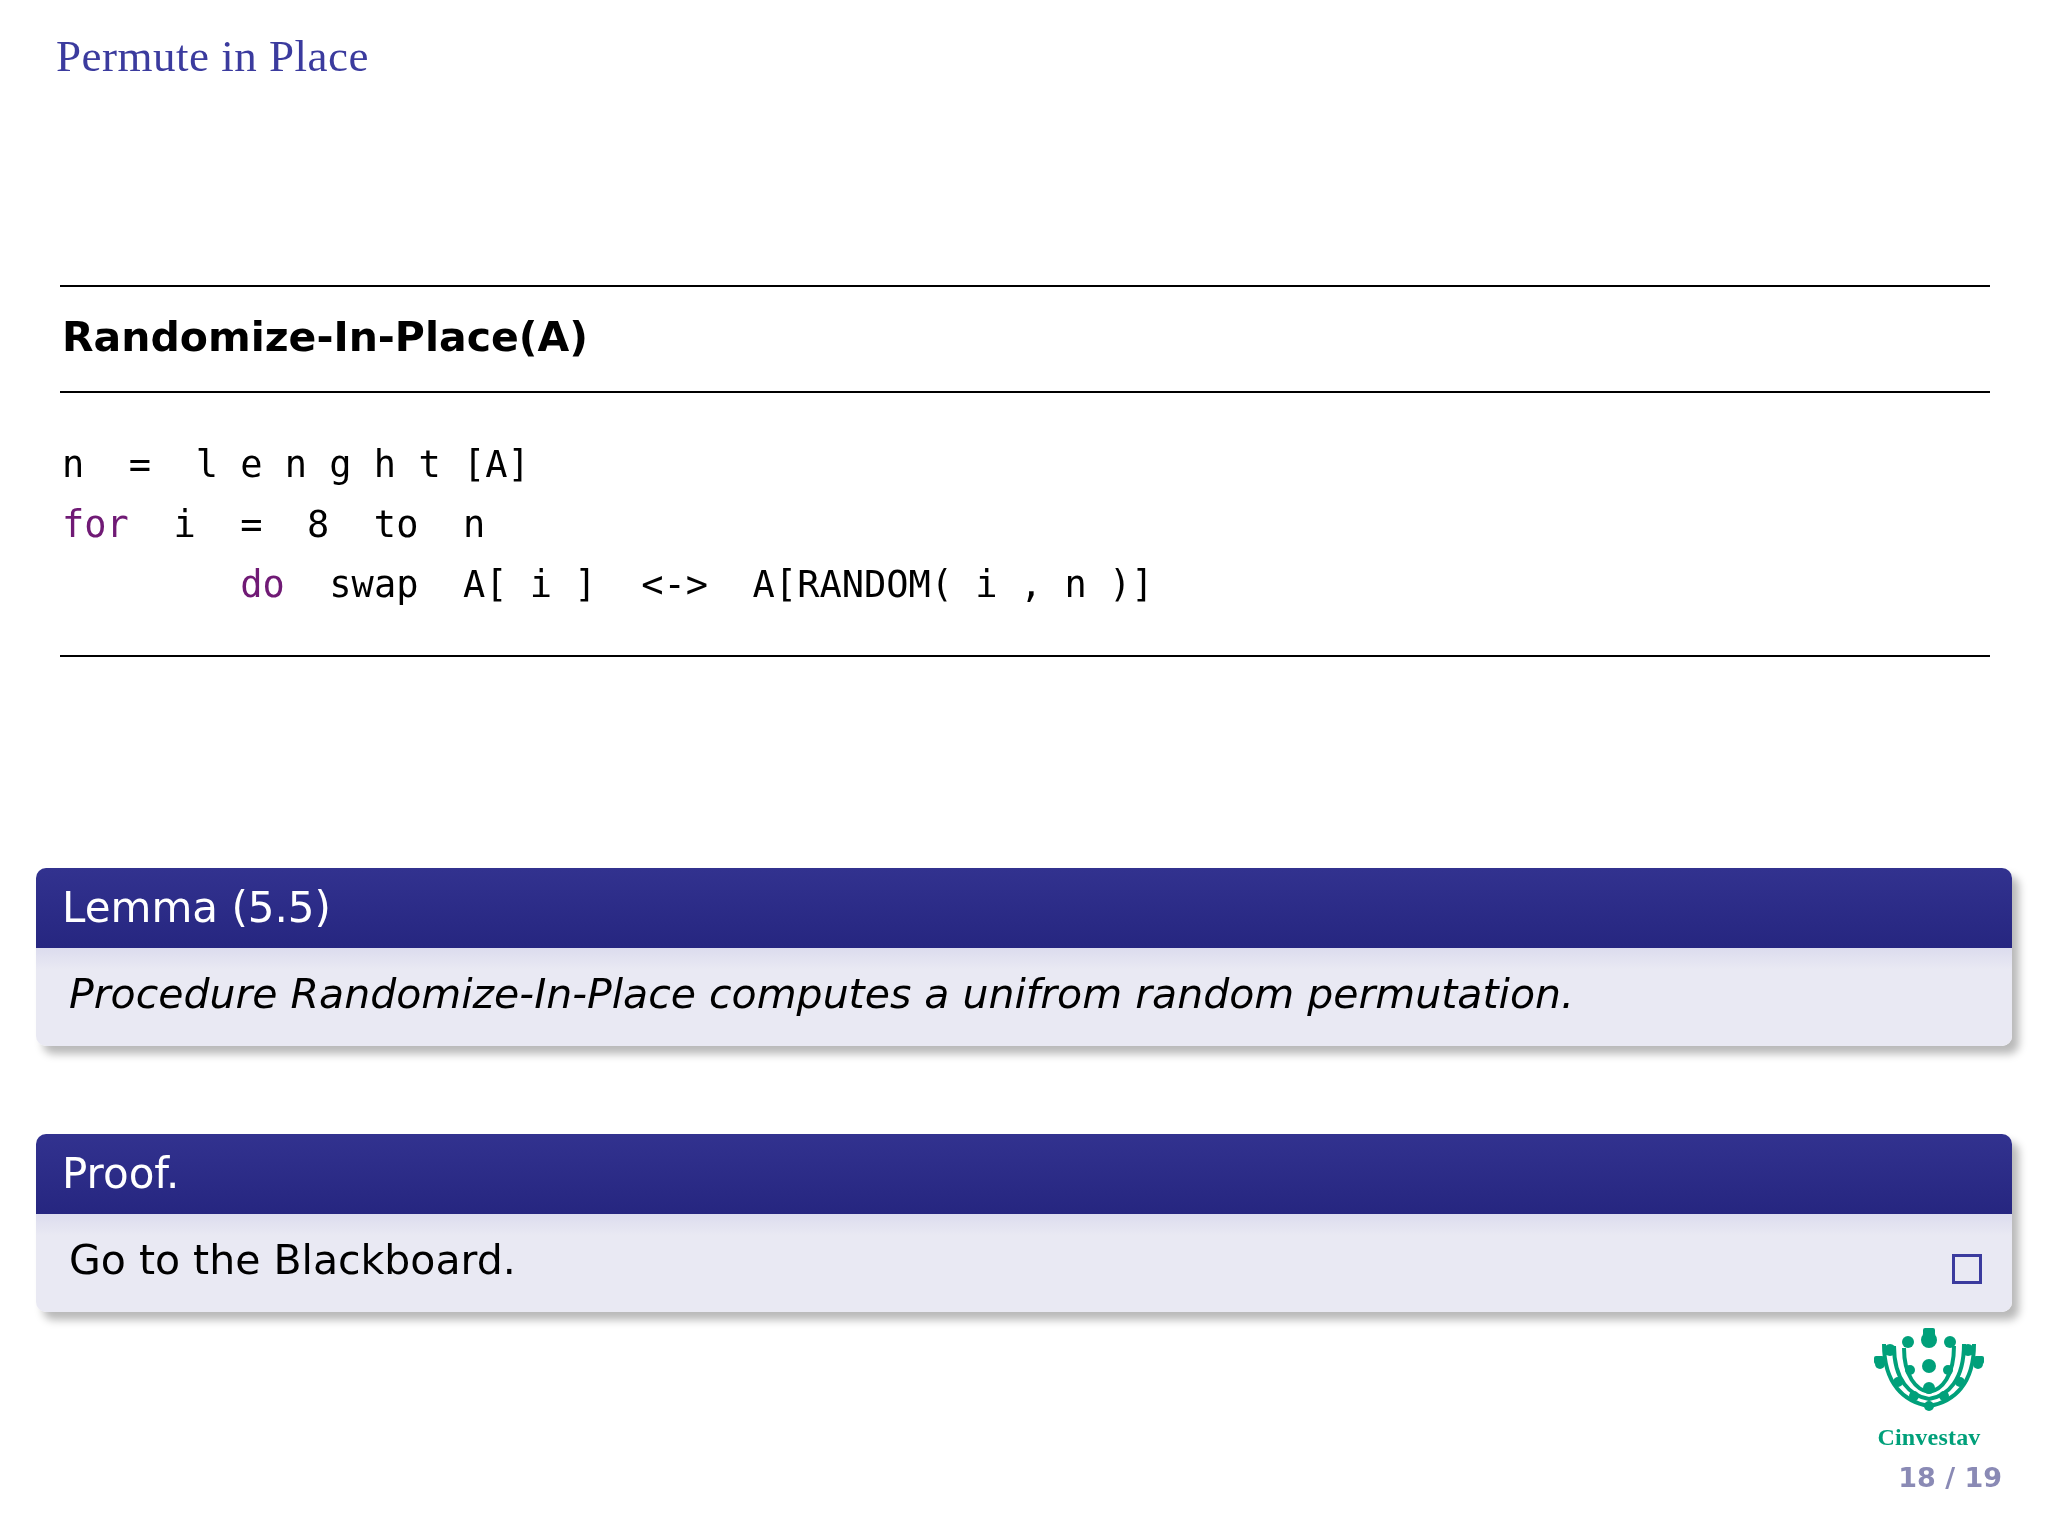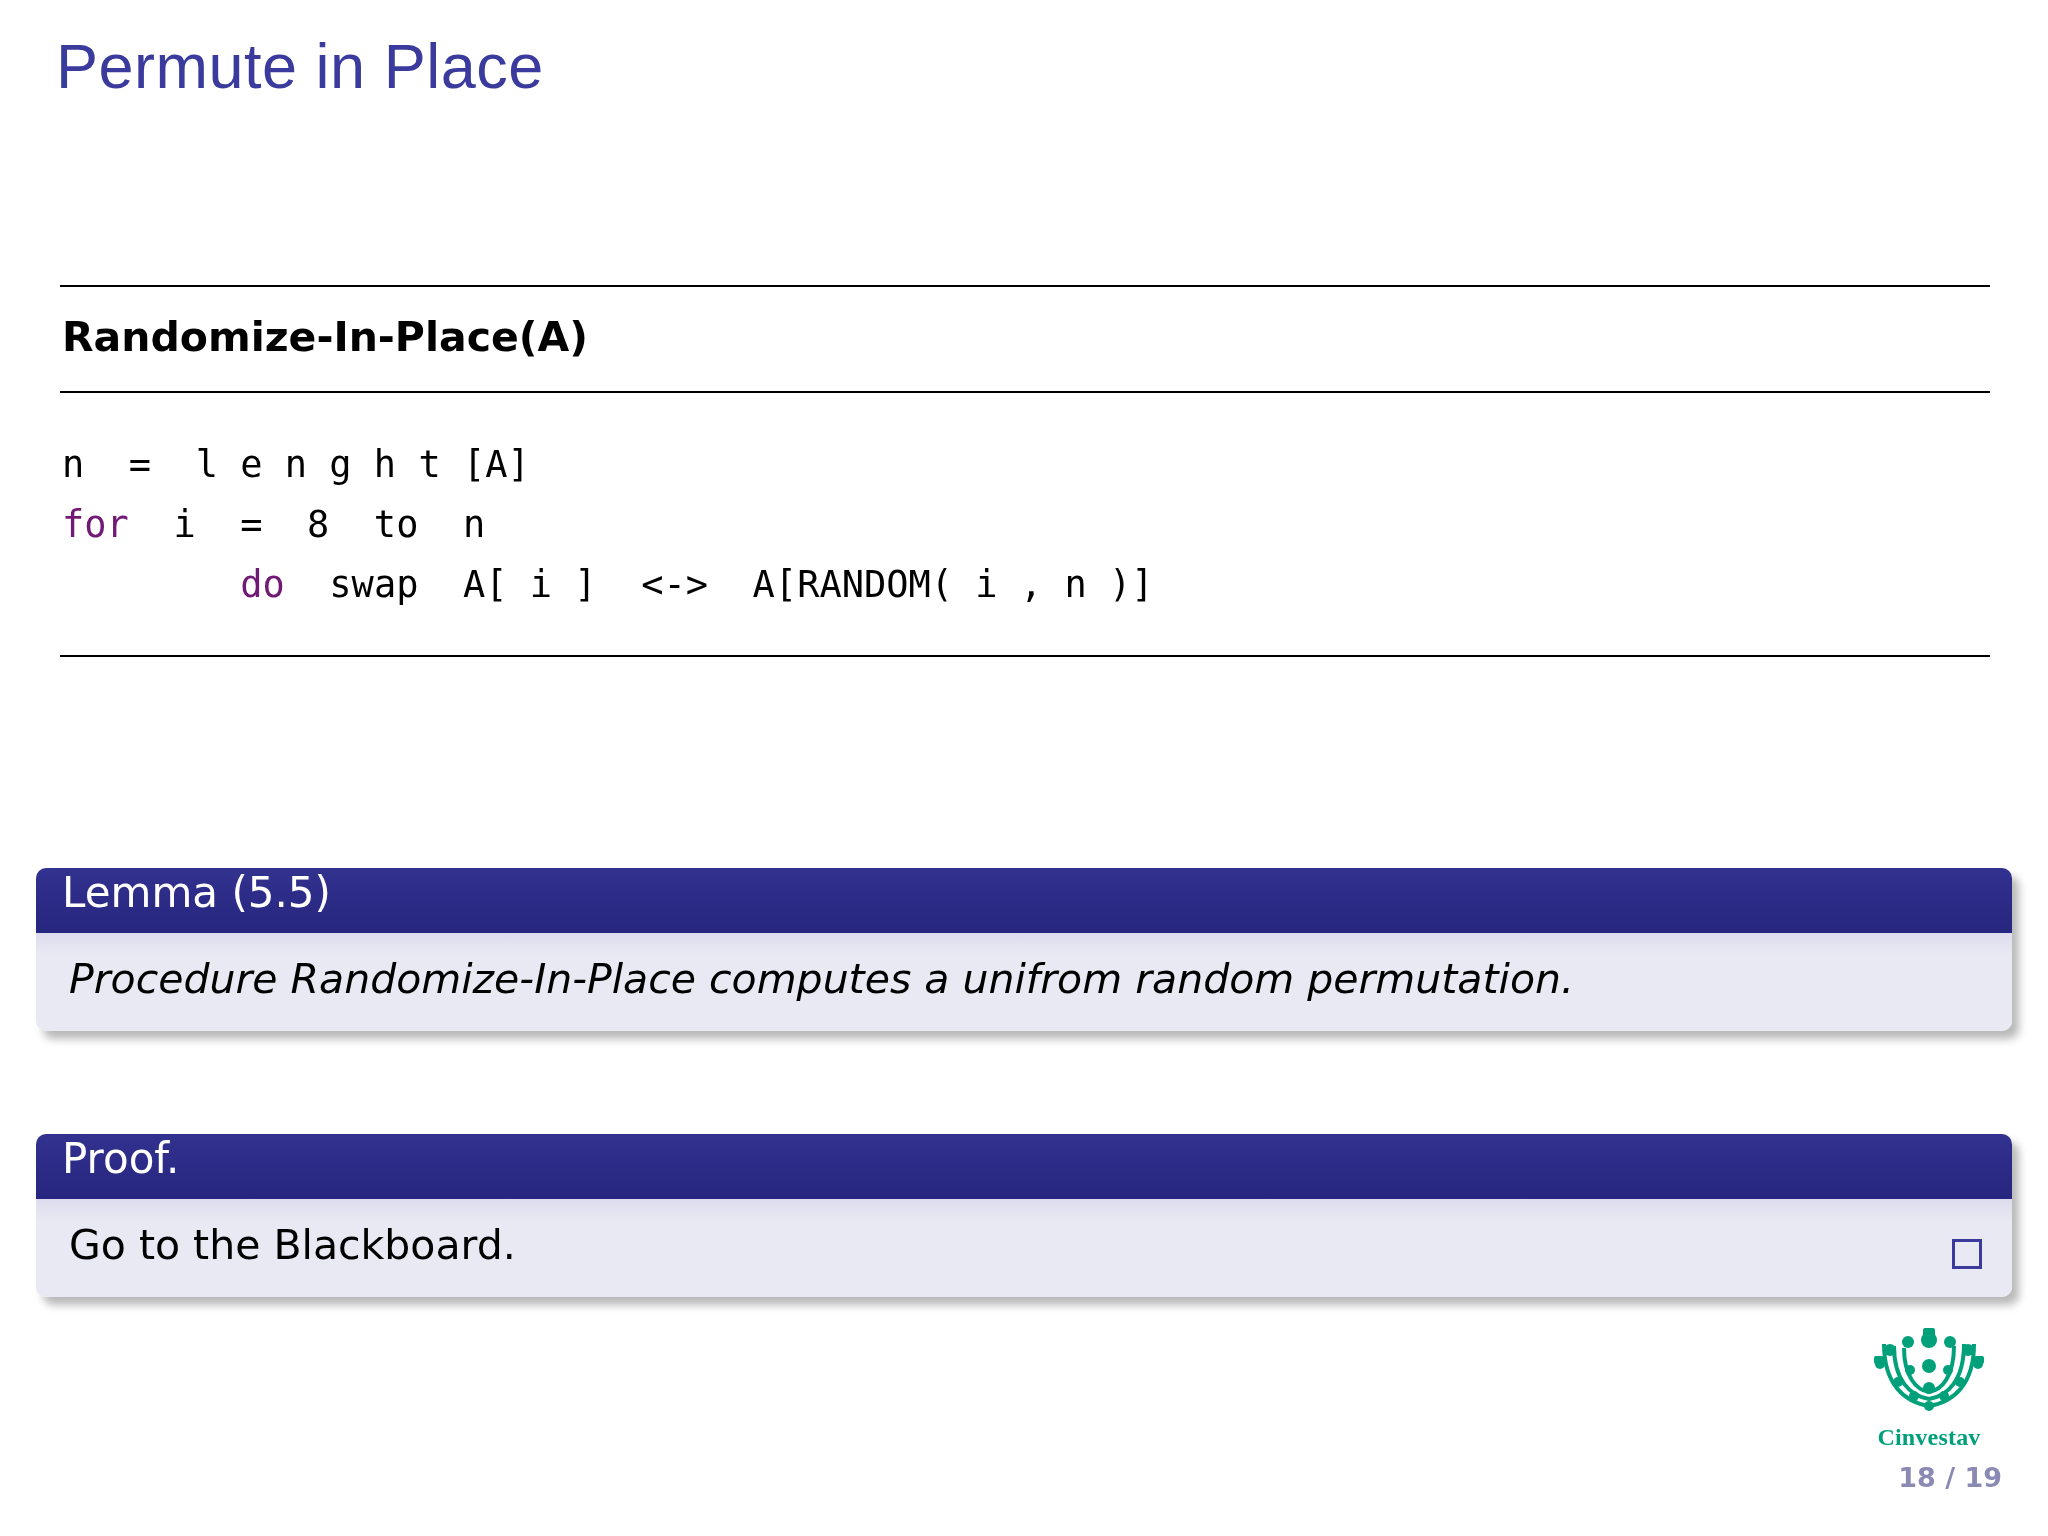--- a/index.html
+++ b/index.html
@@ -13,24 +13,24 @@
     position: relative;
     font-family: "DejaVu Sans", sans-serif;
     overflow: hidden;
   }
 
   
   #slide-title {
     position: absolute;
     left: 56px;
     top: 30px;
-    font-size: 63px;
+    font-size: 45px;
     color: #3b3b9e;
     letter-spacing: 0.5px;
-    font-family: Liberation Sans, sans-serif;
+    font-family: Liberation Serif, serif;
     font-weight: 400;
     white-space: nowrap;
   }
 
   
   #algorithm-block {
     position: absolute;
     left: 60px;
     top: 285px;
     width: 1930px;
@@ -65,21 +65,21 @@
     width: 1976px;
     border-radius: 10px;
     box-shadow: 7px 8px 9px rgba(0,0,0,0.28);
     overflow: hidden;
   }
   .block-head {
     background: #2a2a85;
     background: linear-gradient(to bottom, #32328f 0%, #262680 100%);
     color: #ffffff;
     font-size: 42px;
-    padding: 0 26px 16px 26px;
+    padding: 15px 26px 16px 26px;
     font-family: "DejaVu Sans", sans-serif;
     white-space: nowrap;
   }
   .block-body {
     background: #e8e8f2;
     background: linear-gradient(to bottom, #dcdcee 0%, #e9e9f3 22%, #e9e9f3 100%);
     color: #000000;
     font-size: 41px;
     padding: 22px 26px 26px 33px;
     position: relative;

